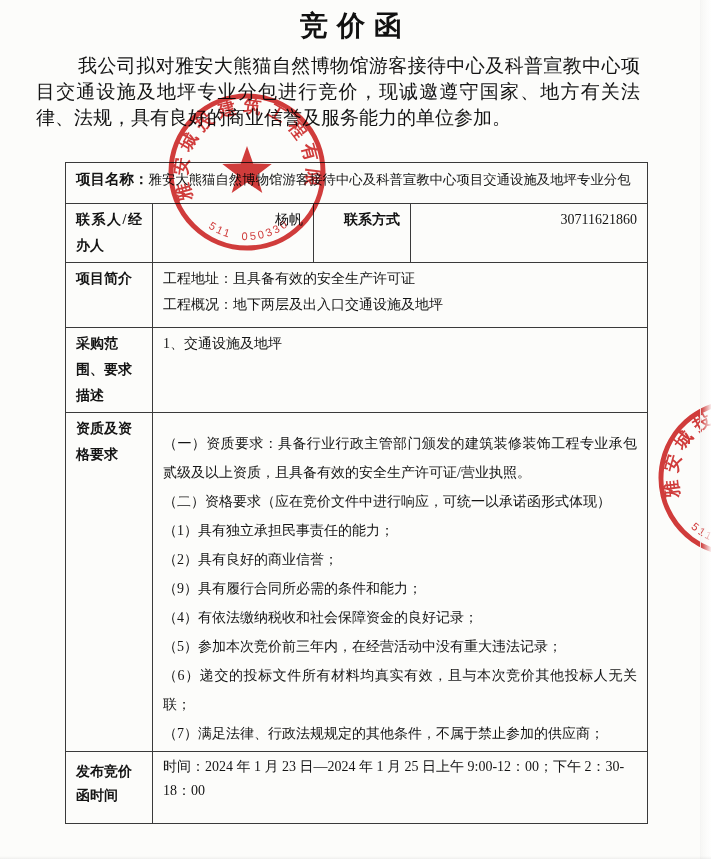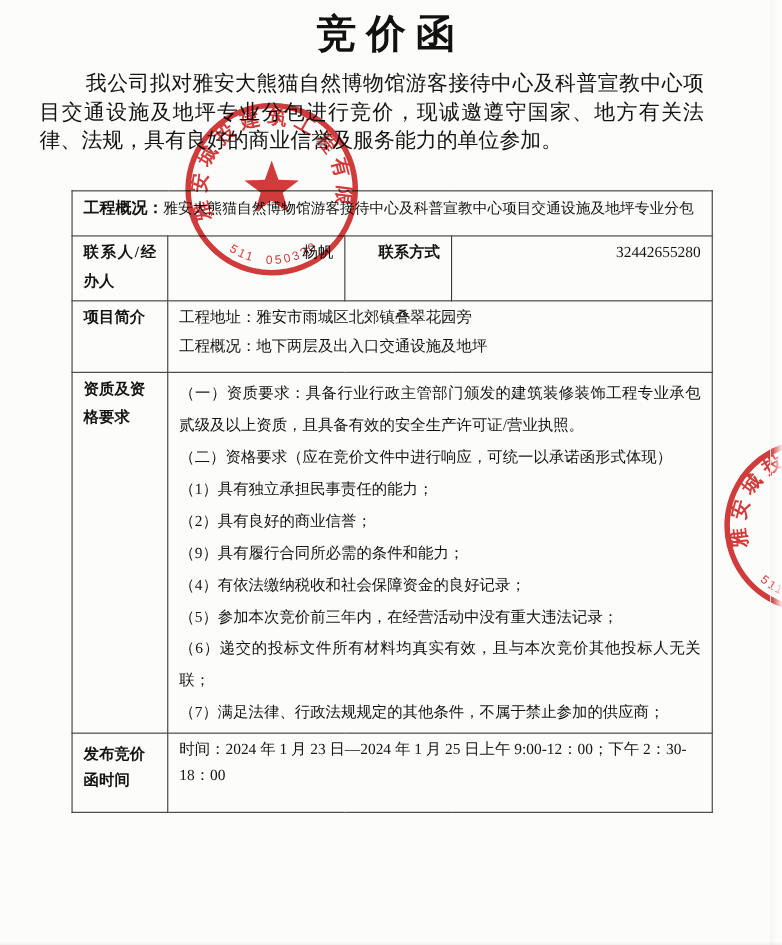--- a/index.html
+++ b/index.html
@@ -14,21 +14,21 @@
   
   #edge-right{position:absolute;top:0;right:0;width:10px;height:100%;
     background:linear-gradient(to right,rgba(0,0,0,0.02),rgba(255,255,255,0.9));
     border-left:1px solid rgba(0,0,0,0.04);}
   #edge-bottom{position:absolute;left:0;bottom:0;width:100%;height:3px;
     background:linear-gradient(to bottom,rgba(0,0,0,0.0),rgba(0,0,0,0.05));}
 
   .title{
     margin:7px 0 0 0;
     text-align:center;
-    font-size:36px;font-weight:bold;
+    font-size:28px;font-weight:bold;
     letter-spacing:9px;
     color:#111;
   }
   .intro{
     width:604px;
     margin:8px 0 0 36px;
     font-size:19px;line-height:26px;
     text-align:justify;
     text-indent:42px;
     color:#141414;
@@ -60,21 +60,21 @@
   .r1 td{height:34px;vertical-align:middle;}
   .r1 .val{font-size:13.4px;}
   .r2 td{height:32px;vertical-align:middle;}
   .r2 .val{font-weight:bold;font-size:14.5px;}
   .r3 td{height:47px;vertical-align:middle;}
   .r3 .cellcenter{text-align:right;}
   .r4 td{height:58px;}
   .r5 td{height:50px;}
   .r6 td{height:58px;}
   .r7 td{height:292px;}
-  .r7 .content{padding-top:5px;}
+  .r7 .content{padding-top:16px;}
   .qline{line-height:29px;margin:0;text-align:justify;}
   .r8 td{height:60px;}
   .r8 td.lblcell{line-height:24px;}
   .r8 .content div{line-height:24px;}
   .content{padding-top:5px;}
 
   .stamp{position:absolute;mix-blend-mode:multiply;opacity:0.92;pointer-events:none;}
   #stamp-main{left:162px;top:87px;}
   #stamp-partial{left:652px;top:393px;transform:rotate(8deg);}
 </style>
@@ -91,40 +91,46 @@
     <colgroup>
         <col style="width:87px">
         <col style="width:161px">
         <col style="width:97px">
         <col style="width:237px">
       </colgroup>
 
     <tbody>
         <tr class="r1">
       <td colspan="4">
-        <span class="inline-label">工程概况：</span><span class="val">雅安大熊猫自然博物馆游客接待中心及科普宣教中心项目交通设施及地坪专业分包</span>
+        <span class="inline-label">项目名称：</span><span class="val">雅安大熊猫自然博物馆游客接待中心及科普宣教中心项目交通设施及地坪专业分包</span>
       </td>
     </tr>
 
 
     <tr class="r3">
       <td class="lblcell lbl-justify">联系人/经办人</td>
       <td class="cellcenter">杨帆</td>
       <td class="cellcenter" style="font-weight:bold">联系方式</td>
-      <td class="cellcenter">32442655280</td>
+      <td class="cellcenter">30711621860</td>
     </tr>
 
     <tr class="r4">
       <td class="lblcell lbl-center">项目简介</td>
       <td colspan="3" class="content">
-        <div>工程地址：雅安市雨城区北郊镇叠翠花园旁</div>
+        <div>工程地址：且具备有效的安全生产许可证</div>
         <div>工程概况：地下两层及出入口交通设施及地坪</div>
       </td>
     </tr>
 
+    <tr class="r5">
+      <td class="lblcell lbl-left">采购范围、要求描述</td>
+      <td colspan="3" class="content">
+        <div>1、交通设施及地坪</div>
+      </td>
+    </tr>
 
 
     <tr class="r7">
       <td class="lblcell lbl-center">资质及资格要求</td>
       <td colspan="3" class="content">
         <p class="qline">（一）资质要求：具备行业行政主管部门颁发的建筑装修装饰工程专业承包贰级及以上资质，且具备有效的安全生产许可证/营业执照。</p>
         <p class="qline">（二）资格要求（应在竞价文件中进行响应，可统一以承诺函形式体现）</p>
         <p class="qline">（1）具有独立承担民事责任的能力；</p>
         <p class="qline">（2）具有良好的商业信誉；</p>
         <p class="qline">（9）具有履行合同所必需的条件和能力；</p>

